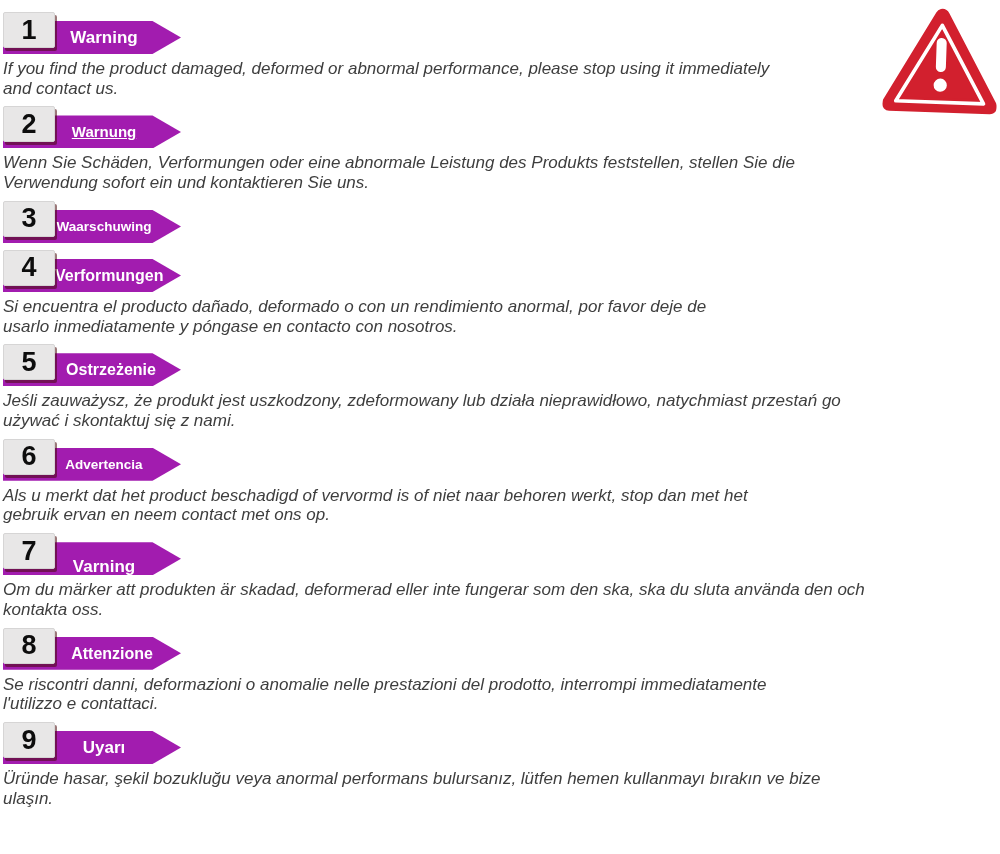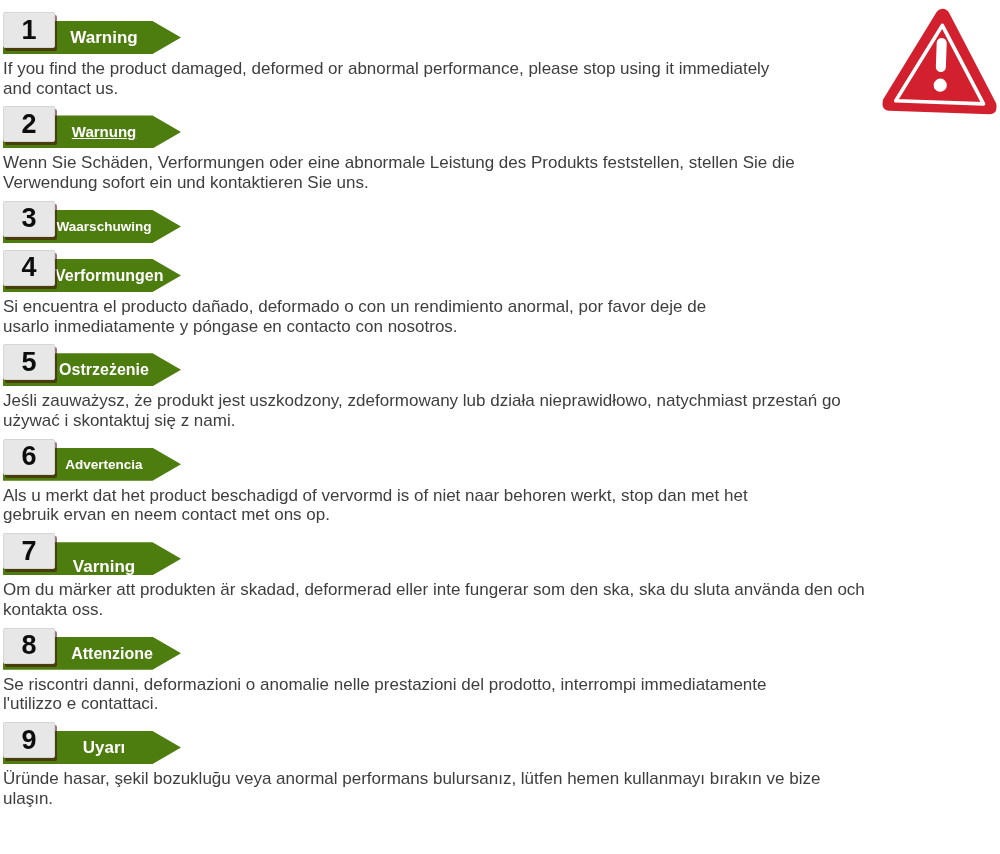--- a/index.html
+++ b/index.html
@@ -7,39 +7,39 @@
     width:1000px;height:854px;position:relative;overflow:hidden;
     font-family:"Liberation Sans","DejaVu Sans",sans-serif;
     color:#3e3e3e;
   }
   .page{padding:12px 4px 0 3px;position:relative;}
   
   .section{margin-bottom:5px;}
   .banner{position:relative;height:44px;margin-bottom:3px;}
   .ribbon{
     position:absolute;left:0;top:9px;width:178px;height:33px;
-    background:#4d7c0f;
+    background:#a21caf;
     clip-path:polygon(0 0,84% 0,100% 50%,84% 100%,0 100%);
   }
   .ribbon .label{
     display:block;margin-left:52px;width:98px;height:33px;
     line-height:33px;text-align:center;color:#ffffff;font-weight:700;
     font-size:17px;white-space:nowrap;letter-spacing:0;
   }
   .numbox{
     position:absolute;left:0;top:0;width:52px;height:36px;
     background:#e8e7e7;border:1px solid #d6d5d5;border-radius:2px;
     box-sizing:border-box;display:flex;align-items:center;justify-content:center;
     font-size:27px;font-weight:700;color:#0d0d0d;
     box-shadow:2px 3px 0 rgba(72,9,11,0.55);
   }
   
   .warning-text{
     margin:0 0 8px 0;font-size:17px;line-height:1.16;
-    white-space:pre-line;color:#3e3e3e;
+    white-space:pre-line;color:#3e3e3e;font-style:italic;
   }
   
   .tri-wrap{
     position:absolute;top:4px;right:2px;width:114px;height:118px;
     transform:rotate(2deg);
   }
 </style>
 </head>
 <body>
 
@@ -93,21 +93,21 @@
         </div>
         <div class="numbox">4</div>
       </div>
       <p class="warning-text">Si encuentra el producto dañado, deformado o con un rendimiento anormal, por favor deje de
 usarlo inmediatamente y póngase en contacto con nosotros.</p>
     </div>
 
     <div class="section">
       <div class="banner">
         <div class="ribbon">
-          <span class="label" style="font-size: 16px;">Ostrzeżenie</span>
+          <span class="label" style="font-size: 16px; padding-left: 7px;">Ostrzeżenie</span>
         </div>
         <div class="numbox">5</div>
       </div>
       <p class="warning-text">Jeśli zauważysz, że produkt jest uszkodzony, zdeformowany lub działa nieprawidłowo, natychmiast przestań go
 używać i skontaktuj się z nami.</p>
     </div>
 
     <div class="section">
       <div class="banner">
         <div class="ribbon">

